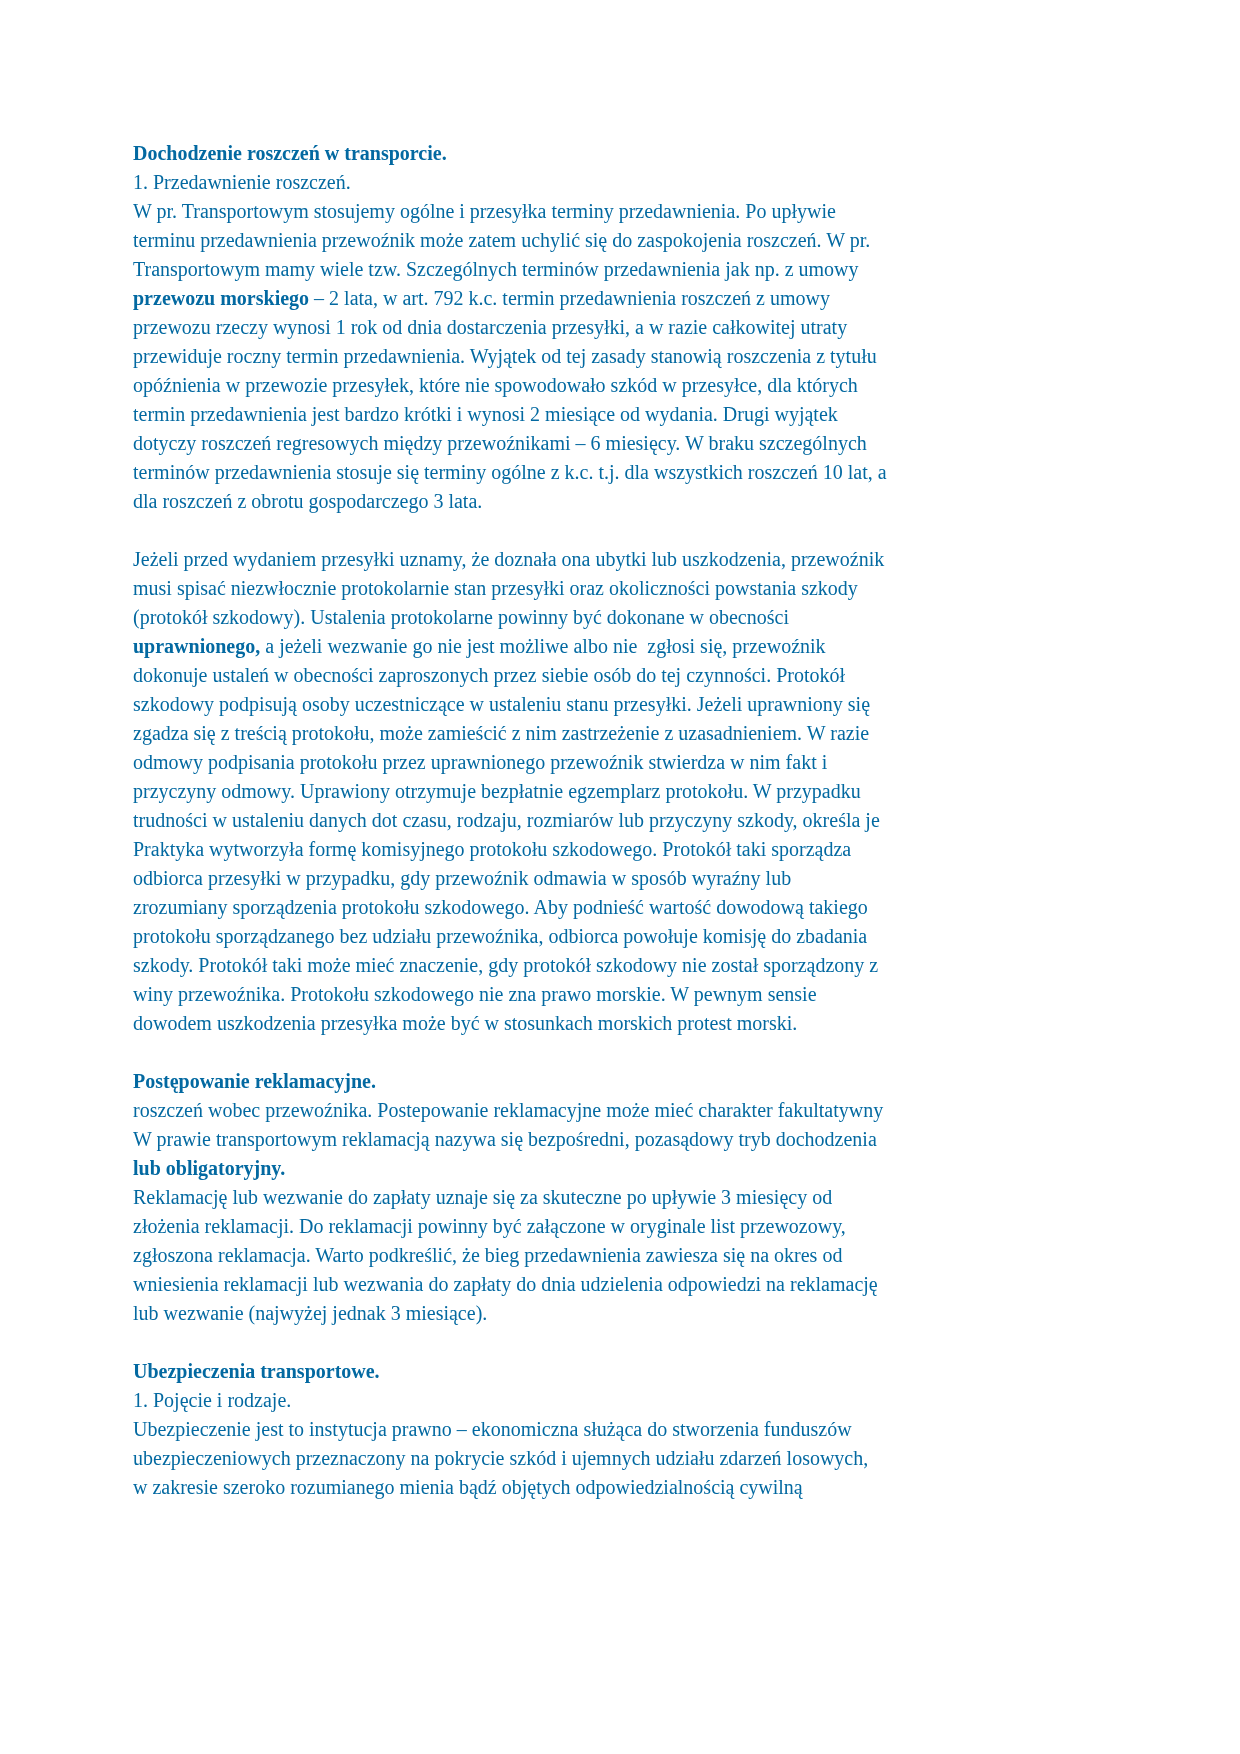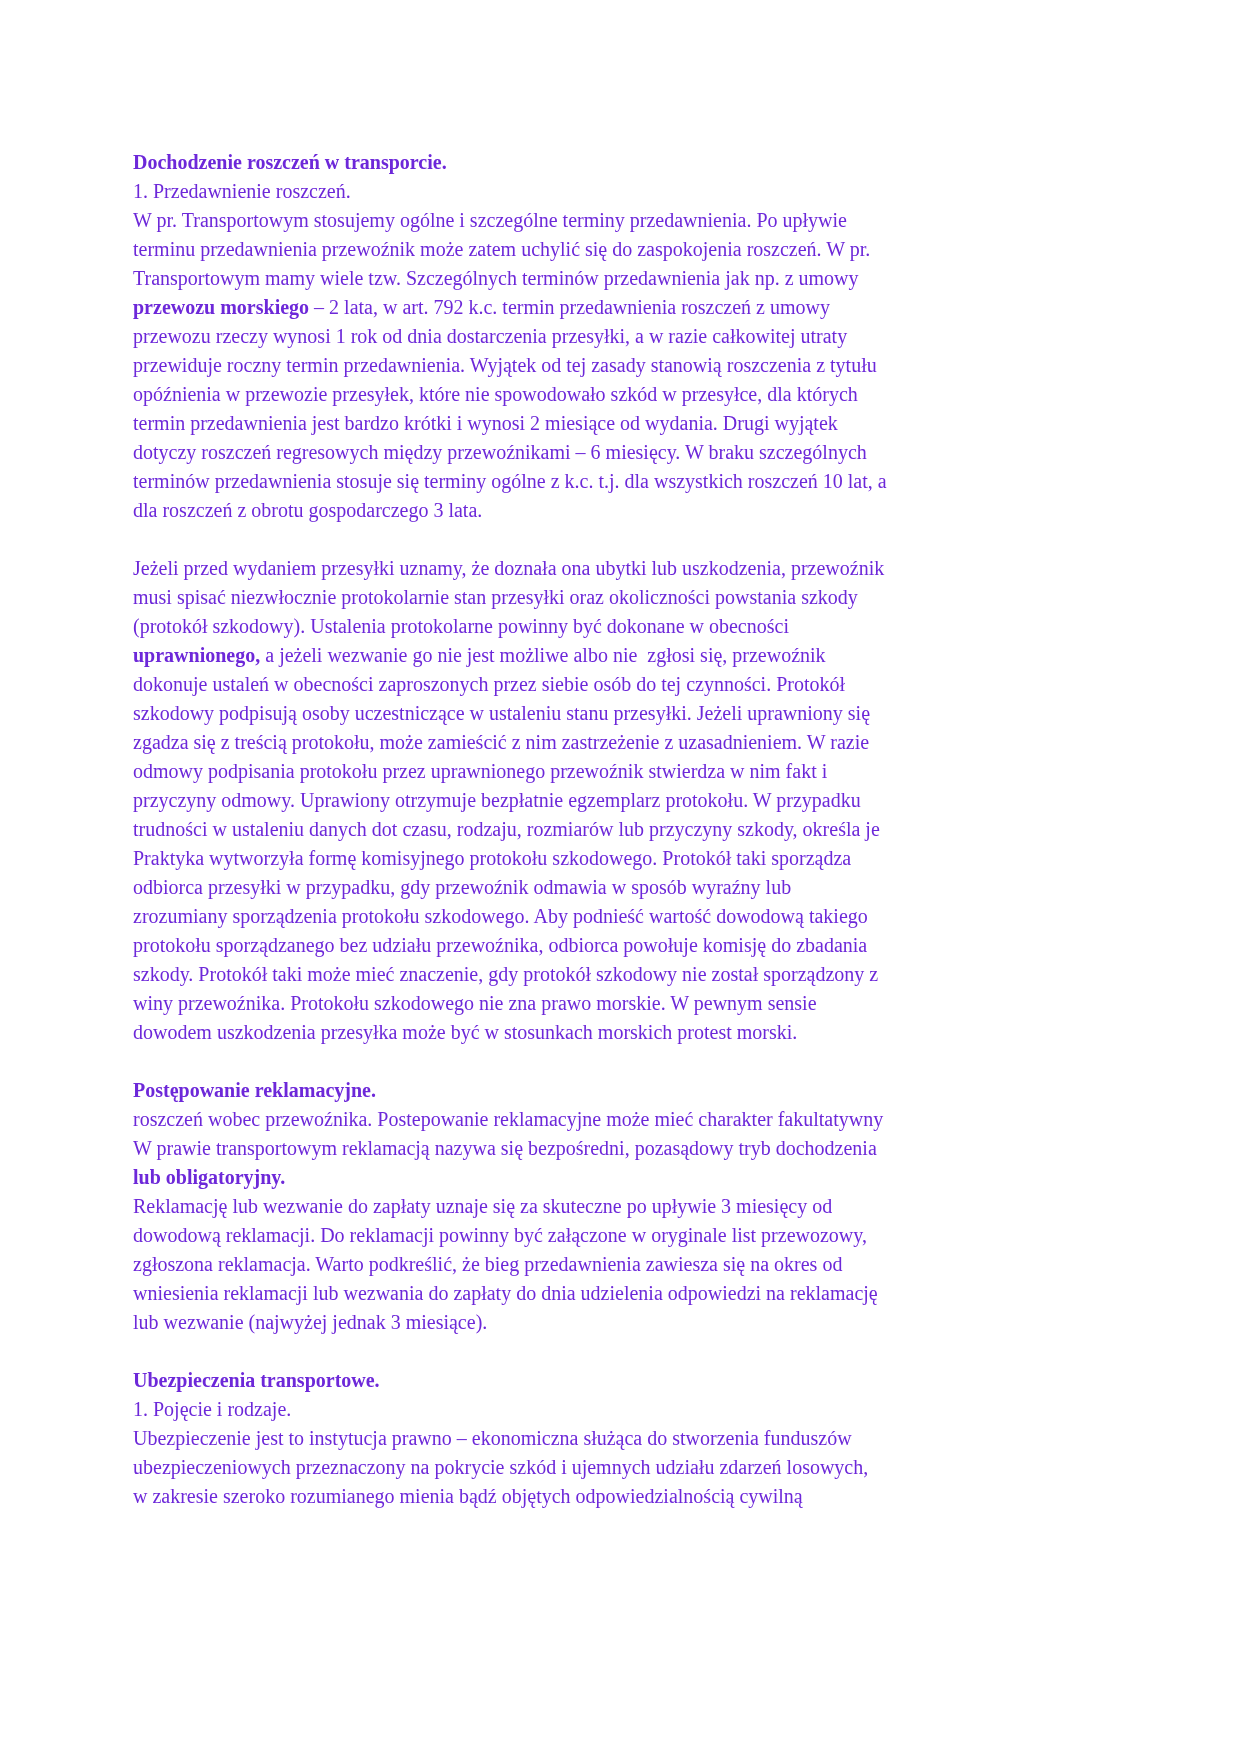--- a/index.html
+++ b/index.html
@@ -10,26 +10,26 @@
   .page {
     position: relative;
     width: 1240px;
     height: 1754px;
     background: #ffffff;
     overflow: hidden;
   }
   .doc {
     position: absolute;
     left: 133px;
-    top: 148px;
+    top: 139px;
     width: 992px;
     font-family: "Liberation Serif", "DejaVu Serif", serif;
     font-size: 20px;
     line-height: 29px;
-    color: #6d28d9;
+    color: #0369a1;
   }
   .line {
     white-space: pre;
     height: 29px;
   }
   .heading {
     font-weight: bold;
   }
   .b {
     font-weight: bold;
@@ -39,21 +39,21 @@
     height: 29px;
   }
 </style>
 </head>
 <body>
 
 <div class="page">
   <div class="doc">
       <div class="line heading">Dochodzenie roszczeń w transporcie.</div>
       <div class="line">1. Przedawnienie roszczeń.</div>
-      <div class="line">W pr. Transportowym stosujemy ogólne i szczególne terminy przedawnienia. Po upływie</div>
+      <div class="line">W pr. Transportowym stosujemy ogólne i przesyłka terminy przedawnienia. Po upływie</div>
       <div class="line">terminu przedawnienia przewoźnik może zatem uchylić się do zaspokojenia roszczeń. W pr.</div>
       <div class="line">Transportowym mamy wiele tzw. Szczególnych terminów przedawnienia jak np. z umowy</div>
       <div class="line"><span class="b">przewozu morskiego</span><span> – 2 lata, w art. 792 k.c. termin przedawnienia roszczeń z umowy</span></div>
       <div class="line">przewozu rzeczy wynosi 1 rok od dnia dostarczenia przesyłki, a w razie całkowitej utraty</div>
       <div class="line">przewiduje roczny termin przedawnienia. Wyjątek od tej zasady stanowią roszczenia z tytułu</div>
       <div class="line">opóźnienia w przewozie przesyłek, które nie spowodowało szkód w przesyłce, dla których</div>
       <div class="line">termin przedawnienia jest bardzo krótki i wynosi 2 miesiące od wydania. Drugi wyjątek</div>
       <div class="line">dotyczy roszczeń regresowych między przewoźnikami – 6 miesięcy. W braku szczególnych</div>
       <div class="line">terminów przedawnienia stosuje się terminy ogólne z k.c. t.j. dla wszystkich roszczeń 10 lat, a</div>
       <div class="line">dla roszczeń z obrotu gospodarczego 3 lata.</div>
@@ -74,21 +74,21 @@
       <div class="line">protokołu sporządzanego bez udziału przewoźnika, odbiorca powołuje komisję do zbadania</div>
       <div class="line">szkody. Protokół taki może mieć znaczenie, gdy protokół szkodowy nie został sporządzony z</div>
       <div class="line">winy przewoźnika. Protokołu szkodowego nie zna prawo morskie. W pewnym sensie</div>
       <div class="line">dowodem uszkodzenia przesyłka może być w stosunkach morskich protest morski.</div>
       <div class="spacer"></div>
       <div class="line heading">Postępowanie reklamacyjne.</div>
       <div class="line">roszczeń wobec przewoźnika. Postepowanie reklamacyjne może mieć charakter fakultatywny</div>
       <div class="line">W prawie transportowym reklamacją nazywa się bezpośredni, pozasądowy tryb dochodzenia</div>
       <div class="line"><span class="b">lub obligatoryjny.</span></div>
       <div class="line">Reklamację lub wezwanie do zapłaty uznaje się za skuteczne po upływie 3 miesięcy od</div>
-      <div class="line">dowodową reklamacji. Do reklamacji powinny być załączone w oryginale list przewozowy,</div>
+      <div class="line">złożenia reklamacji. Do reklamacji powinny być załączone w oryginale list przewozowy,</div>
       <div class="line">zgłoszona reklamacja. Warto podkreślić, że bieg przedawnienia zawiesza się na okres od</div>
       <div class="line">wniesienia reklamacji lub wezwania do zapłaty do dnia udzielenia odpowiedzi na reklamację</div>
       <div class="line">lub wezwanie (najwyżej jednak 3 miesiące).</div>
       <div class="spacer"></div>
       <div class="line heading">Ubezpieczenia transportowe.</div>
       <div class="line">1. Pojęcie i rodzaje.</div>
       <div class="line">Ubezpieczenie jest to instytucja prawno – ekonomiczna służąca do stworzenia funduszów</div>
       <div class="line">ubezpieczeniowych przeznaczony na pokrycie szkód i ujemnych udziału zdarzeń losowych,</div>
       <div class="line">w zakresie szeroko rozumianego mienia bądź objętych odpowiedzialnością cywilną</div>
     </div>

